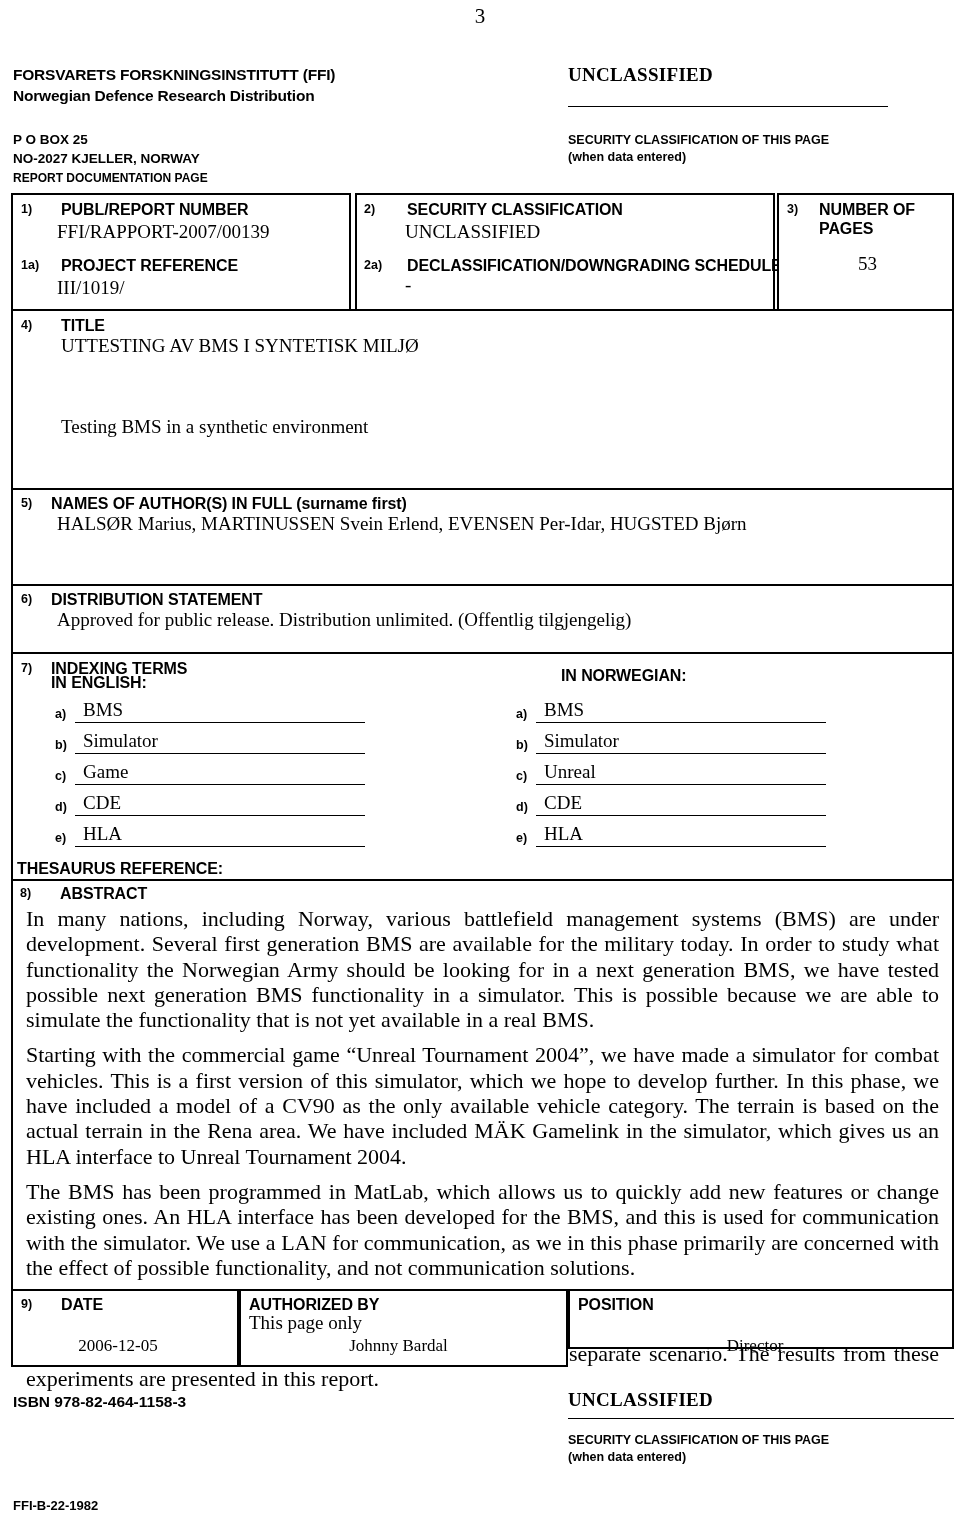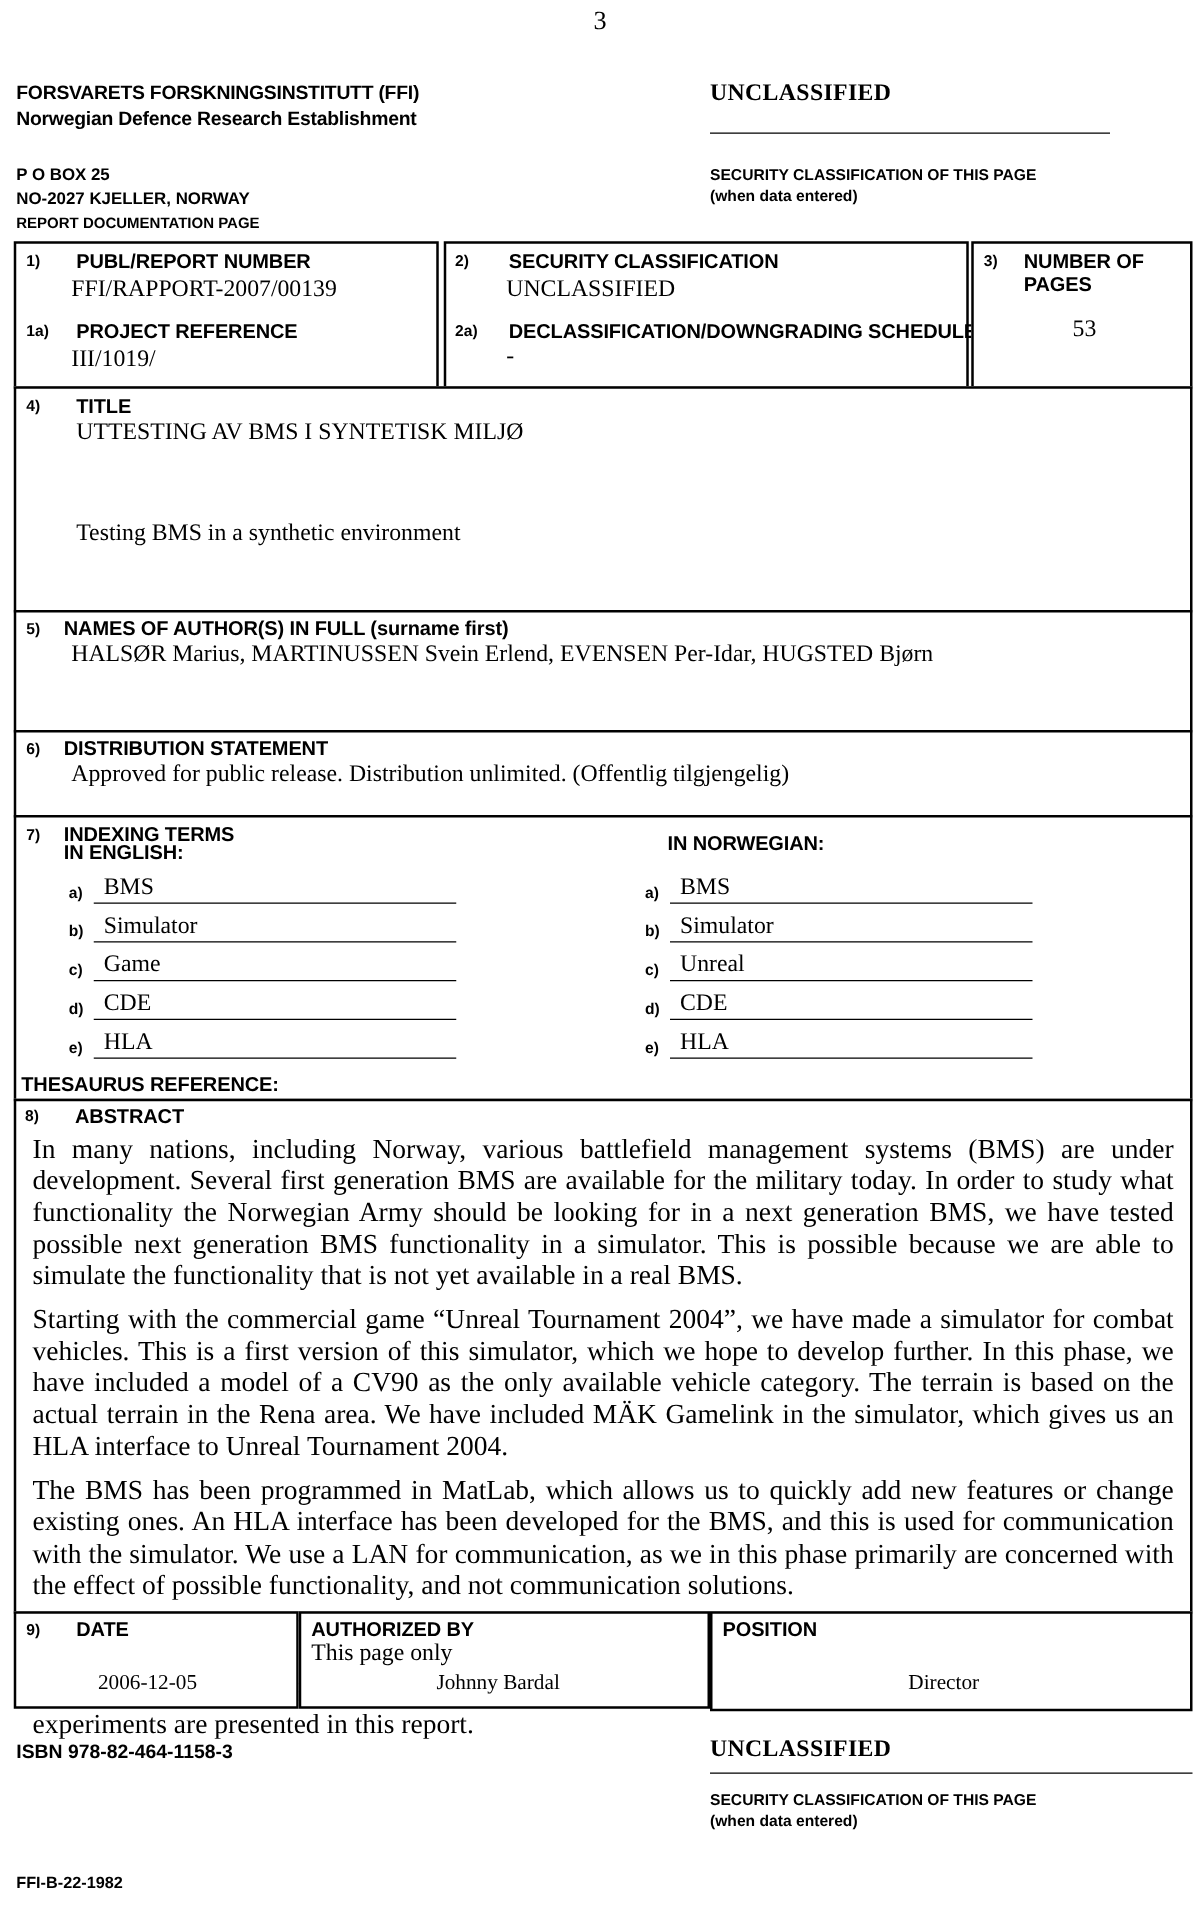--- a/index.html
+++ b/index.html
@@ -171,21 +171,21 @@
   }
 </style>
 </head>
 <body>
 
 <div class="page-number">3</div>
 
 <div class="hdr">
   <div class="hdr-left">
     <div class="org-line">FORSVARETS FORSKNINGSINSTITUTT (FFI)</div>
-    <div class="org-line">Norwegian Defence Research Establishment</div>
+    <div class="org-line">Norwegian Defence Research Distribution</div>
     <div class="addr">
       <div>P O BOX 25</div>
       <div>NO-2027 KJELLER, NORWAY</div>
       <div class="big">REPORT DOCUMENTATION PAGE</div>
     </div>
   </div>
   <div class="hdr-right">
     <div class="unclass-top">UNCLASSIFIED</div>
     <div class="rule-under-unclass"></div>
     <div class="sec-class-note">
@@ -248,21 +248,21 @@
       <div class="lbl" style="position:absolute; left:38px; top:6px;">DISTRIBUTION STATEMENT</div>
       <div class="val" style="position:absolute; left:44px; top:22px;">Approved for public release. Distribution unlimited. (Offentlig tilgjengelig)</div>
     </div>
   </div>
 
   <div class="row" style="height:229px; margin-top:-2px;">
     <div class="bx" style="left:0; width:943px; height:229px;">
       <span class="num" style="left:8px; top:7px;">7)</span>
       <div class="lbl" style="position:absolute; left:38px; top:7px;">INDEXING TERMS</div>
       <div class="lbl" style="position:absolute; left:38px; top:21px;">IN ENGLISH:</div>
-      <div class="lbl" style="position:absolute; left:485px; top:14px;padding-left:36px;">IN NORWEGIAN:</div>
+      <div class="lbl" style="position:absolute; left:512px; top:14px;padding-left:36px;">IN NORWEGIAN:</div>
 
       <div class="ix-item" style="left:42px; top:45px;">
         <span class="ix-letter">a)</span>
         <span class="ix-line">BMS</span>
       </div>
       <div class="ix-item" style="left:42px; top:76px;">
         <span class="ix-letter">b)</span>
         <span class="ix-line">Simulator</span>
       </div>
       <div class="ix-item" style="left:42px; top:107px;">
@@ -320,21 +320,21 @@
     <div class="bx" style="left:0; width:228px; height:78px;">
       <span class="num" style="left:8px; top:6px;">9)</span>
       <div class="lbl" style="position:absolute; left:48px; top:6px;">DATE</div>
       <div class="val-sm" style="position:absolute; left:0; top:45px; width:210px; text-align:center;">2006-12-05</div>
     </div>
     <div class="bx" style="left:228px; width:329px; height:78px;">
       <div class="lbl" style="position:absolute; left:8px; top:6px;">AUTHORIZED BY</div>
       <div class="val-sm" style="position:absolute; left:8px; top:21px; font-size:19px;">This page only</div>
       <div class="val-sm" style="position:absolute; left:0; top:45px; width:315px; text-align:center;">Johnny Bardal</div>
     </div>
-    <div class="bx" style="left:557px; width:386px; height:80px;">
+    <div class="bx" style="left:557px; width:386px; height:60px;">
       <div class="lbl" style="position:absolute; left:8px; top:6px;">POSITION</div>
       <div class="val-sm" style="position:absolute; left:0; top:45px; width:370px; text-align:center;">Director</div>
     </div>
   </div>
 
 </div>
 
 <div class="isbn">ISBN 978-82-464-1158-3</div>
 <div class="unclass-bottom">UNCLASSIFIED</div>
 <div class="rule-bottom"></div>

